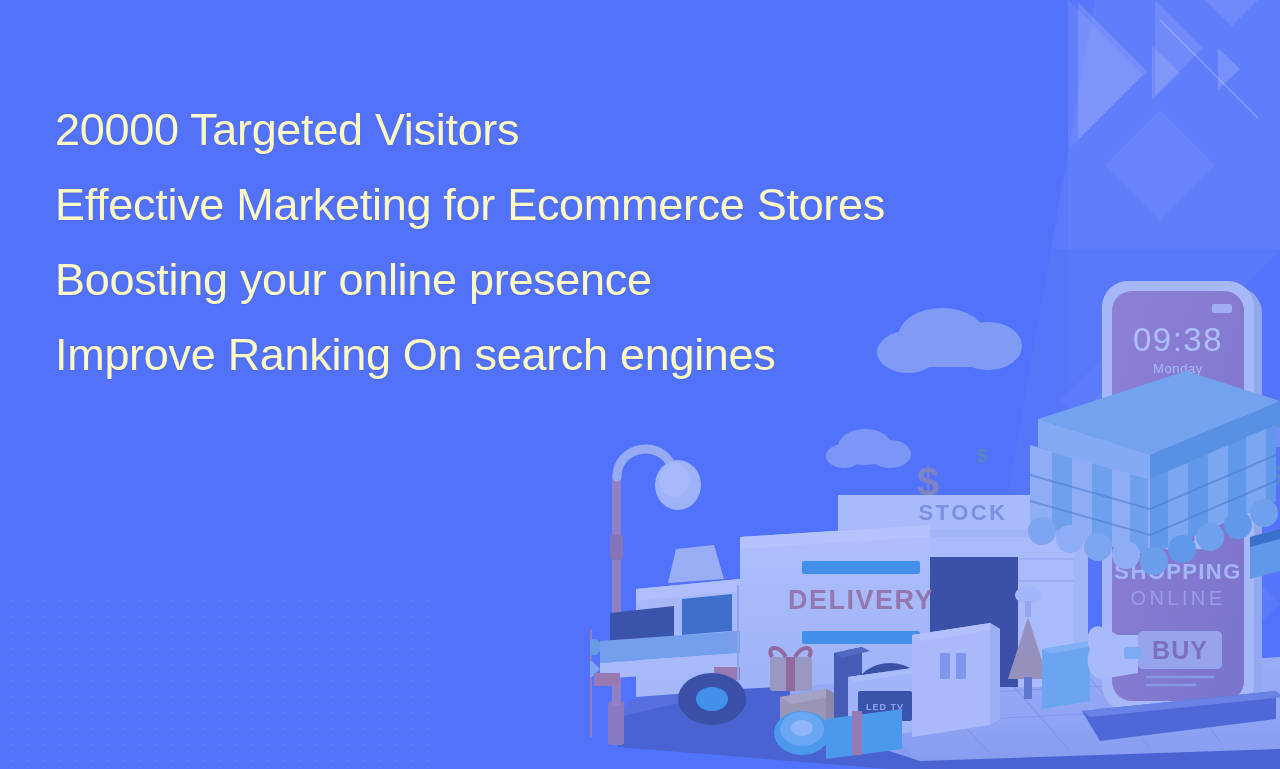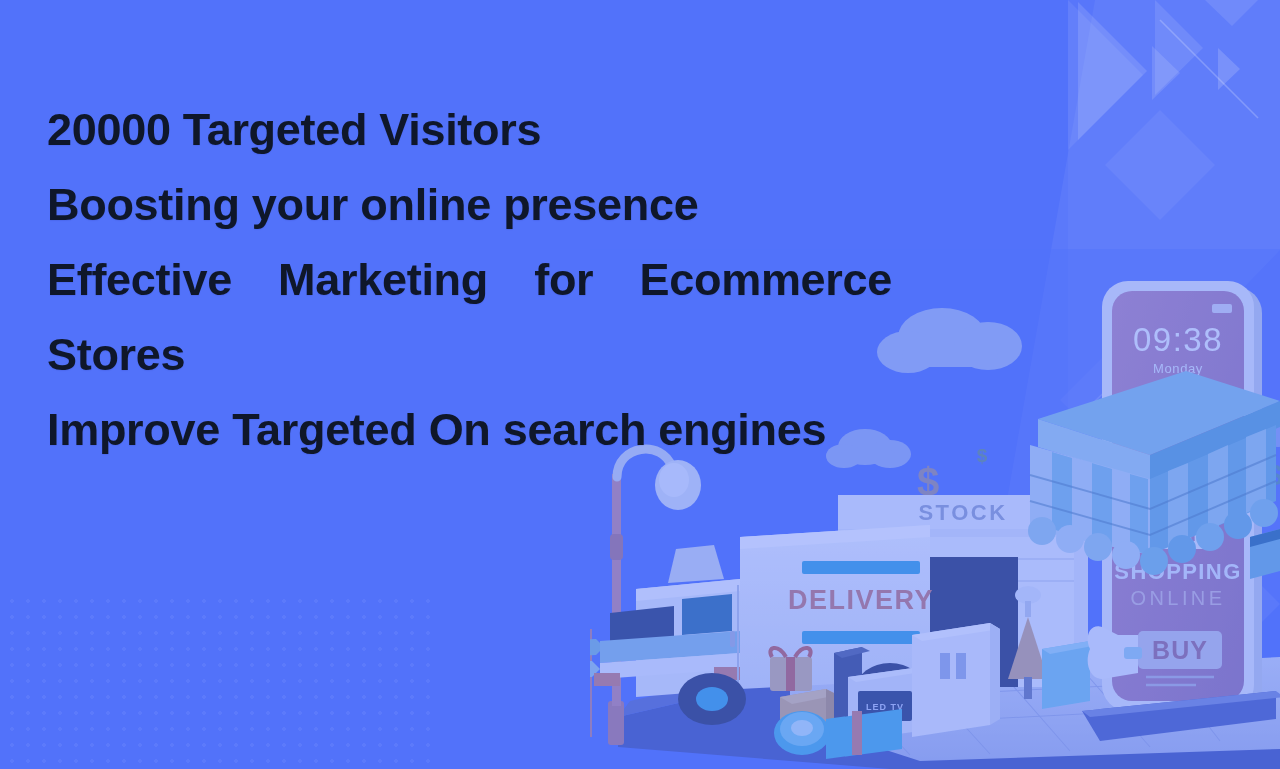--- a/index.html
+++ b/index.html
@@ -52,27 +52,28 @@
 
   
   #copy {
     position: absolute;
     left: 47px;
     top: 92px;
     width: 845px;
     z-index: 6;
   }
   .line {
-    color: #0f172a;
-    font-weight: 700;
+    color: #fef9c3;
+    font-weight: 400;
     font-size: 45px;
     line-height: 75px;
     letter-spacing: -0.3px;
     white-space: nowrap;
     text-shadow: 0 1px 1px rgba(40,60,170,.14);
+    margin-left: 8px;
   }
   .line.justify {
     white-space: normal;
     text-align: justify;
     text-align-last: left;
   }
   .line.justify > span { display: inline; }
 </style>
 </head>
 <body>
@@ -362,18 +363,18 @@
           <circle cx="648" cy="276" r="14" fill="#6fb4dd"></circle>
           <circle cx="674" cy="264" r="14" fill="#85c2e3"></circle>
         </g>
       </g>
     </svg>
   </div>
   <div id="illo-tint"></div>
 
   <div id="copy">
     <div class="line">20000 Targeted Visitors</div>
+    <div class="line justify"><span>Effective Marketing for Ecommerce Stores</span></div>
     <div class="line">Boosting your online presence</div>
-    <div class="line justify"><span>Effective Marketing for Ecommerce Stores</span></div>
-    <div class="line">Improve Targeted On search engines</div>
+    <div class="line">Improve Ranking On search engines</div>
   </div>
 
 </div>
 
 </body></html>

